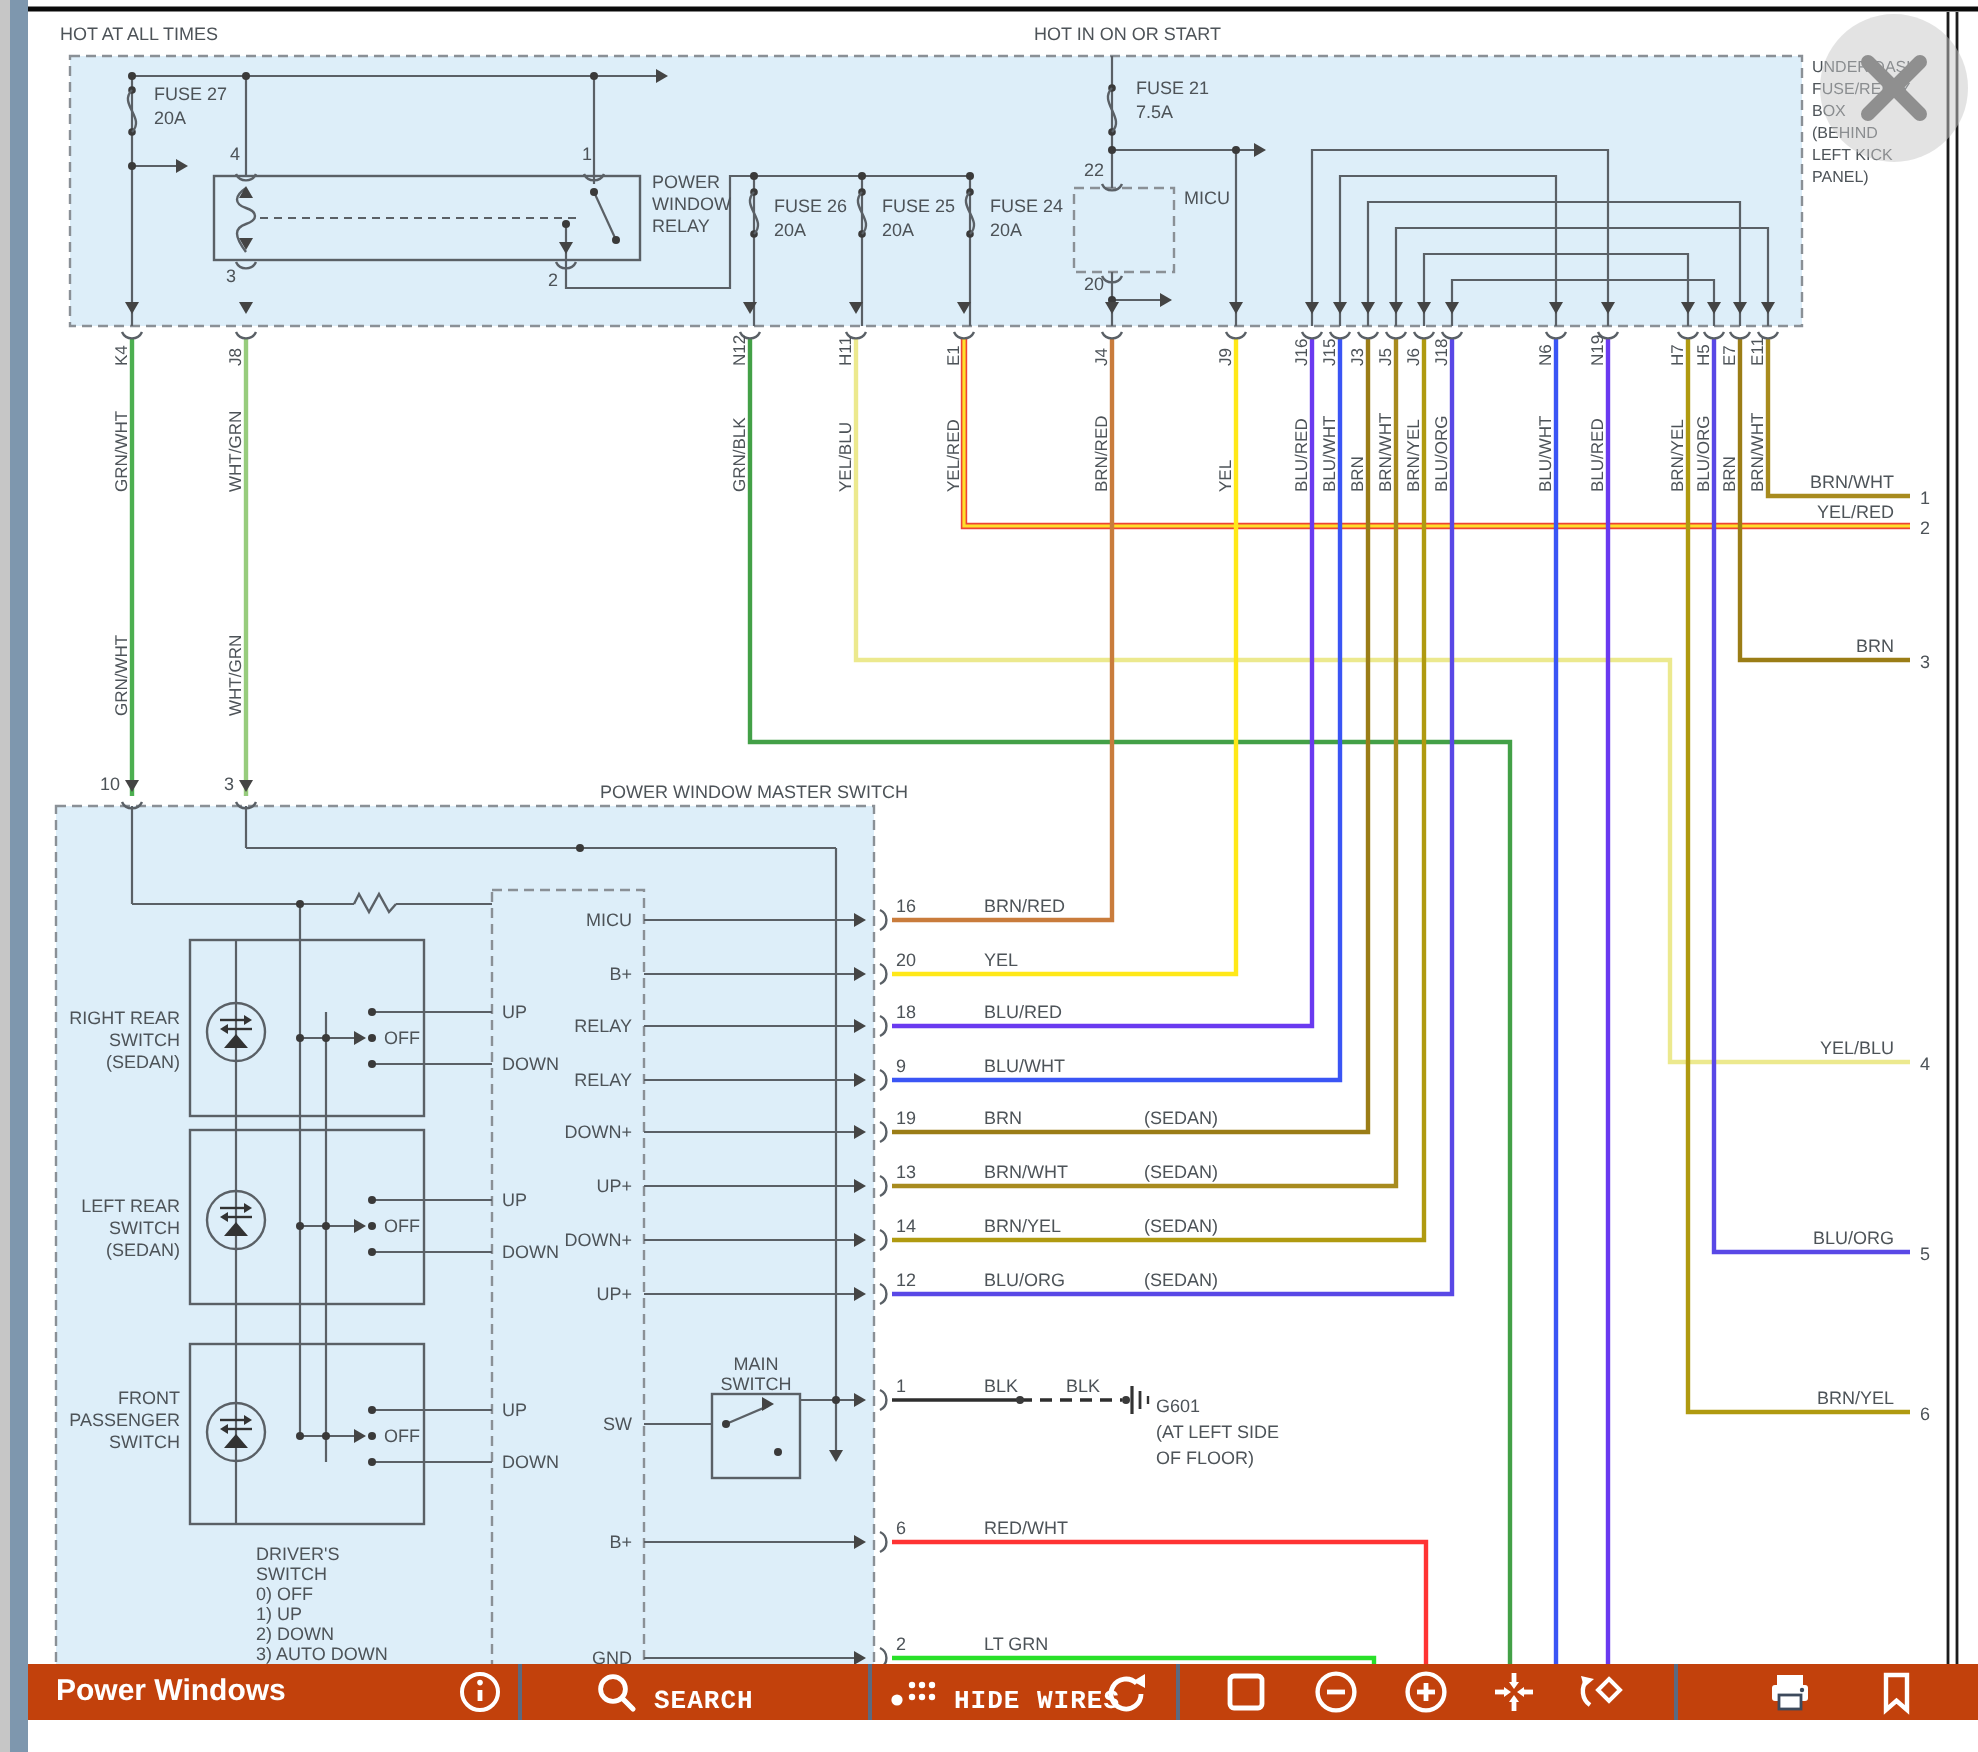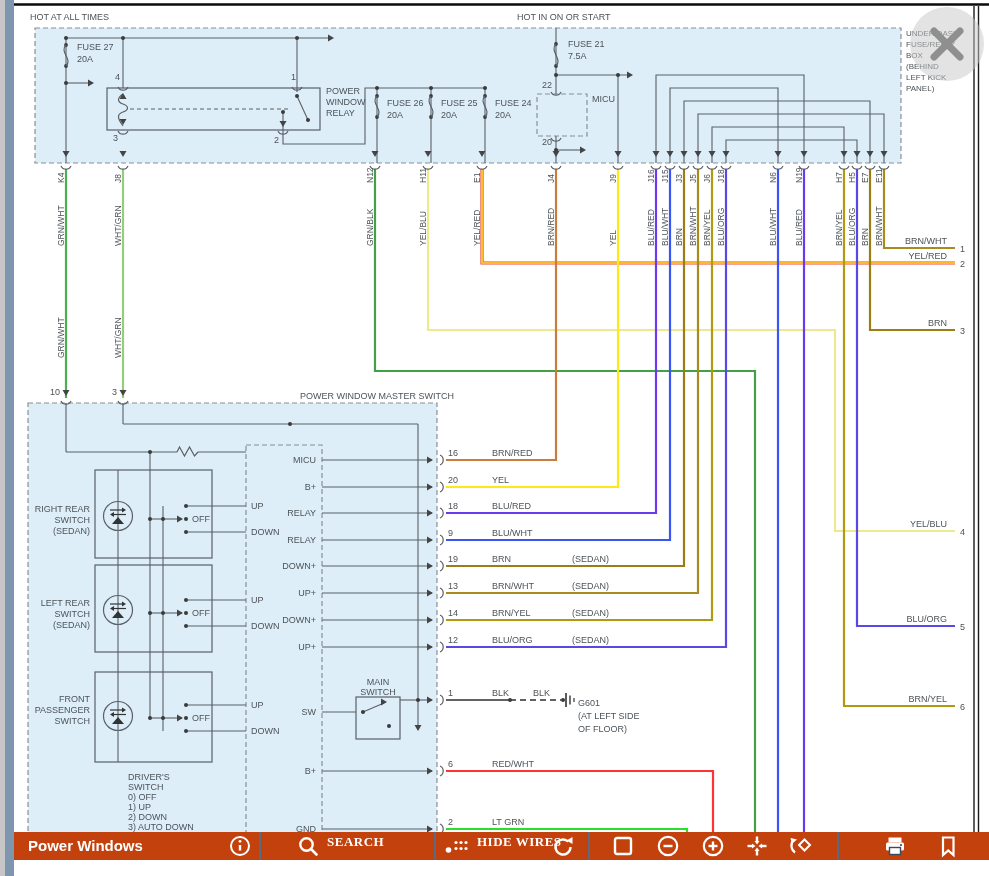--- a/index.html
+++ b/index.html
@@ -8,21 +8,21 @@
   #dsvg{position:absolute;left:0;top:0;}
   #dsvg text{font-family:"Liberation Sans",sans-serif;}
   .strip-a{position:absolute;left:0;top:0;width:5px;height:876px;background:#c6c6c6;}
   .strip-b{position:absolute;left:5px;top:0;width:9px;height:876px;background:#7e97ae;}
   .close-btn{position:absolute;left:910px;top:7px;width:74px;height:74px;border-radius:50%;
              background:rgba(200,200,200,0.5);border:none;cursor:pointer;padding:0;}
   .toolbar{position:absolute;left:14px;top:832px;width:975px;height:28px;background:#c2410c;}
   .tb-title{position:absolute;left:14px;top:0;line-height:28px;color:#fff;
             font-size:15px;font-weight:600;}
   .tbtn{position:absolute;top:50%;transform:translateY(-50%);background:none;border:none;
-        color:#fff;display:flex;align-items:flex-start;gap:7px;font-family:Liberation Serif, serif;
+        color:#fff;display:flex;align-items:flex-end;gap:7px;font-family:Liberation Mono, monospace;
         font-size:13px;font-weight:600;letter-spacing:.5px;padding:0;cursor:pointer;white-space:nowrap;}
   .tb-div{position:absolute;top:0;width:2px;height:28px;background:#5b6a80;}
   .tbtn svg{display:block;}
 </style>
 </head>
 <body>
 
 <div class="screen">
 
   <svg id="dsvg" width="989" height="876" viewBox="0 0 989 876">

